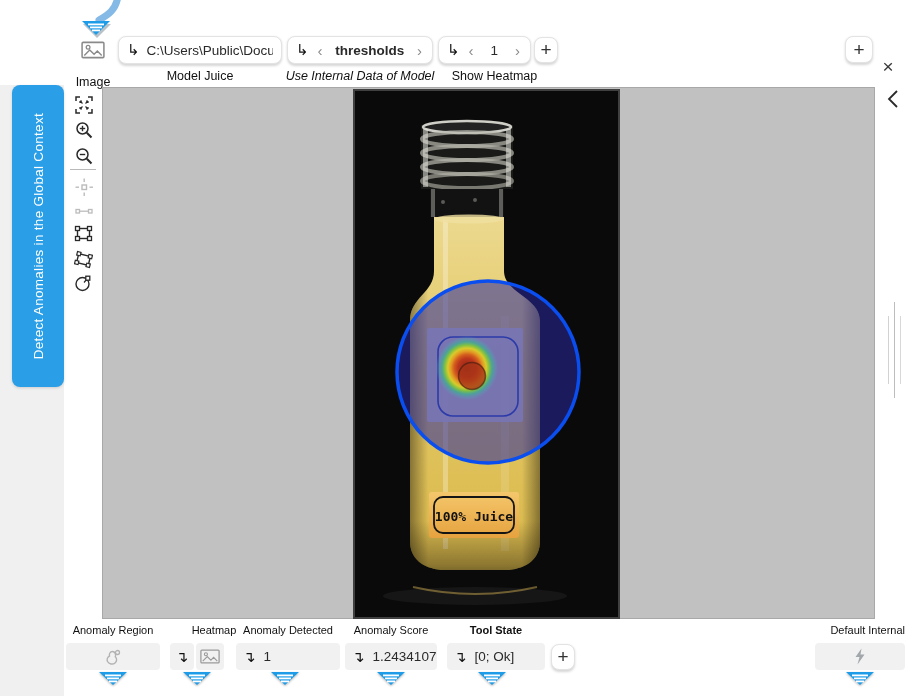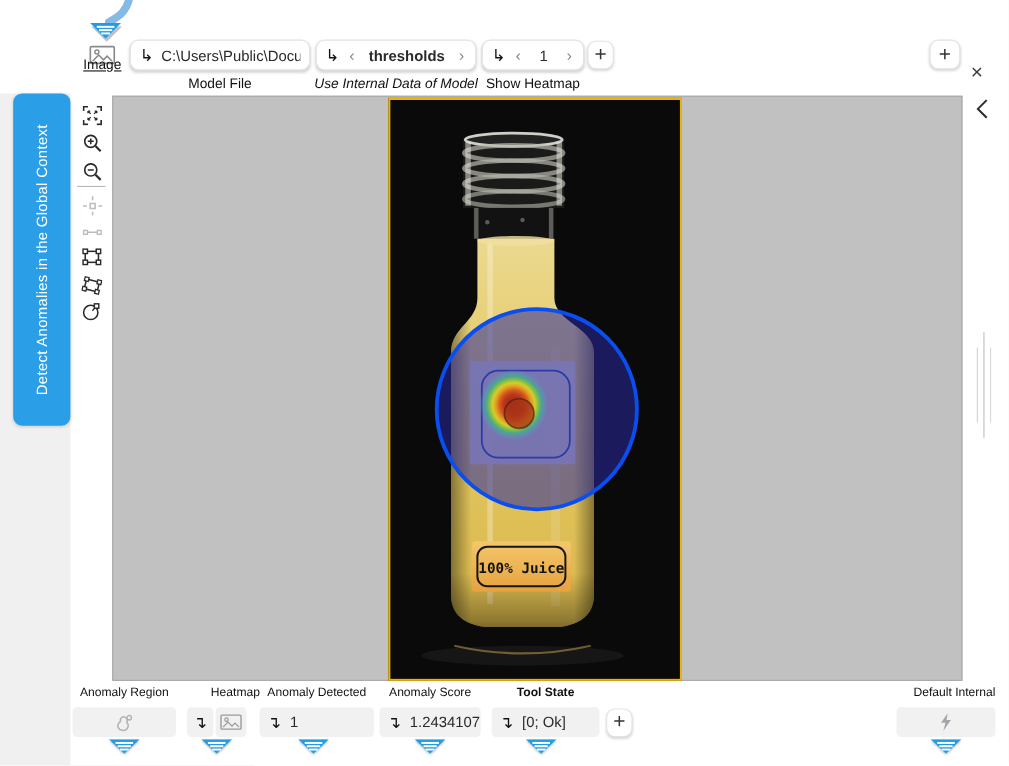--- a/index.html
+++ b/index.html
@@ -24,21 +24,21 @@
   .lbl { position:absolute; font-size:12.5px; color:#111; text-align:center; white-space:nowrap; }
   .plusbtn { position:absolute; background:#fff; border:1px solid #e3e3e3; border-radius:8px;
     box-shadow:0 1.5px 2.5px rgba(0,0,0,.16); display:flex; align-items:center; justify-content:center;
     font-size:19px; color:#333; cursor:pointer; }
   .iconbox { position:absolute; display:flex; align-items:center; justify-content:center; }
   .closebtn { position:absolute; left:876px; top:55px; width:24px; height:24px; display:flex; align-items:center;
     justify-content:center; font-size:19px; color:#3a3a3a; cursor:pointer; }
 
   
   .canvas { position:absolute; left:102px; top:87px; width:773px; height:532px; background:#c1c1c1; border:1px solid #a8a8a8; }
-  .img-view { position:absolute; left:353px; top:89px; width:267px; height:530px; border:2px solid #eab308; background:#0a0a0a; }
+  .img-view { position:absolute; left:353px; top:89px; width:267px; height:530px; border:2px solid #404040; background:#0a0a0a; }
 
   
   .tool-icon { position:absolute; left:73px; width:21px; height:21px; display:flex; align-items:center; justify-content:center; cursor:pointer; }
   .tool-divider { position:absolute; left:70px; width:26px; height:1px; background:#b9b9b9; }
 
   
   .collapse-btn { position:absolute; left:882px; top:88px; width:22px; height:22px; display:flex; align-items:center; justify-content:center; cursor:pointer; }
   .split-line { position:absolute; width:1px; background:#c4c4c4; }
 
   
@@ -70,43 +70,43 @@
     <span>Detect Anomalies in the Global Context</span>
   </div>
 
   <div class="iconbox" style="left:78px; top:36px; width:30px; height:27px;">
     <svg width="24" height="18" viewBox="0 0 22 16">
       <rect x="1" y="1" width="20" height="14" rx="1" fill="none" stroke="#8a8a8a" stroke-width="1.4"></rect>
       <circle cx="6.5" cy="5.5" r="1.7" fill="none" stroke="#8a8a8a" stroke-width="1.2"></circle>
       <path d="M3,13 L8,8 L12,12 L15,9 L19,13" fill="none" stroke="#8a8a8a" stroke-width="1.3"></path>
     </svg>
   </div>
-  <div class="lbl" style="left:68px; top:52px; width:50px;text-decoration:underline;">Image</div>
+  <div class="lbl" style="left:68px; top:75px; width:50px;">Image</div>
 
   <div class="fld" style="left:118px; top:36px; width:164px;">
     <span class="branch">↳</span>
     <span class="val">C:\Users\Public\Docun</span>
   </div>
-  <div class="lbl" style="left:118px; top:69px; width:164px;">Model File</div>
+  <div class="lbl" style="left:118px; top:69px; width:164px;">Model Juice</div>
 
   <div class="fld" style="left:287px; top:36px; width:146px;">
     <span class="branch">↳</span>
     <span class="step">‹</span>
     <span class="val center" style="text-align:center;">thresholds</span>
     <span class="step">›</span>
   </div>
   <div class="lbl" style="left:272px; top:69px; width:176px;font-style:italic;">Use Internal Data of Model</div>
 
   <div class="fld" style="left:438px; top:36px; width:93px;">
     <span class="branch">↳</span>
     <span class="step">‹</span>
     <span class="val" style="text-align:center;">1</span>
     <span class="step">›</span>
   </div>
-  <div class="lbl" style="left:438px; top:69px; width:93px;">Show Heatmap</div>
+  <div class="lbl" style="left:448px; top:69px; width:93px;">Show Heatmap</div>
 
   <div class="plusbtn" style="left:534px; top:37px; width:24px; height:26px;">+</div>
   <div class="plusbtn" style="left:845px; top:36px; width:28px; height:27px;">+</div>
   <div class="closebtn">×</div>
 
   <div class="canvas"></div>
 
   <div class="img-view">
     <svg width="263" height="526" viewBox="0 0 263 526">
       <defs>

